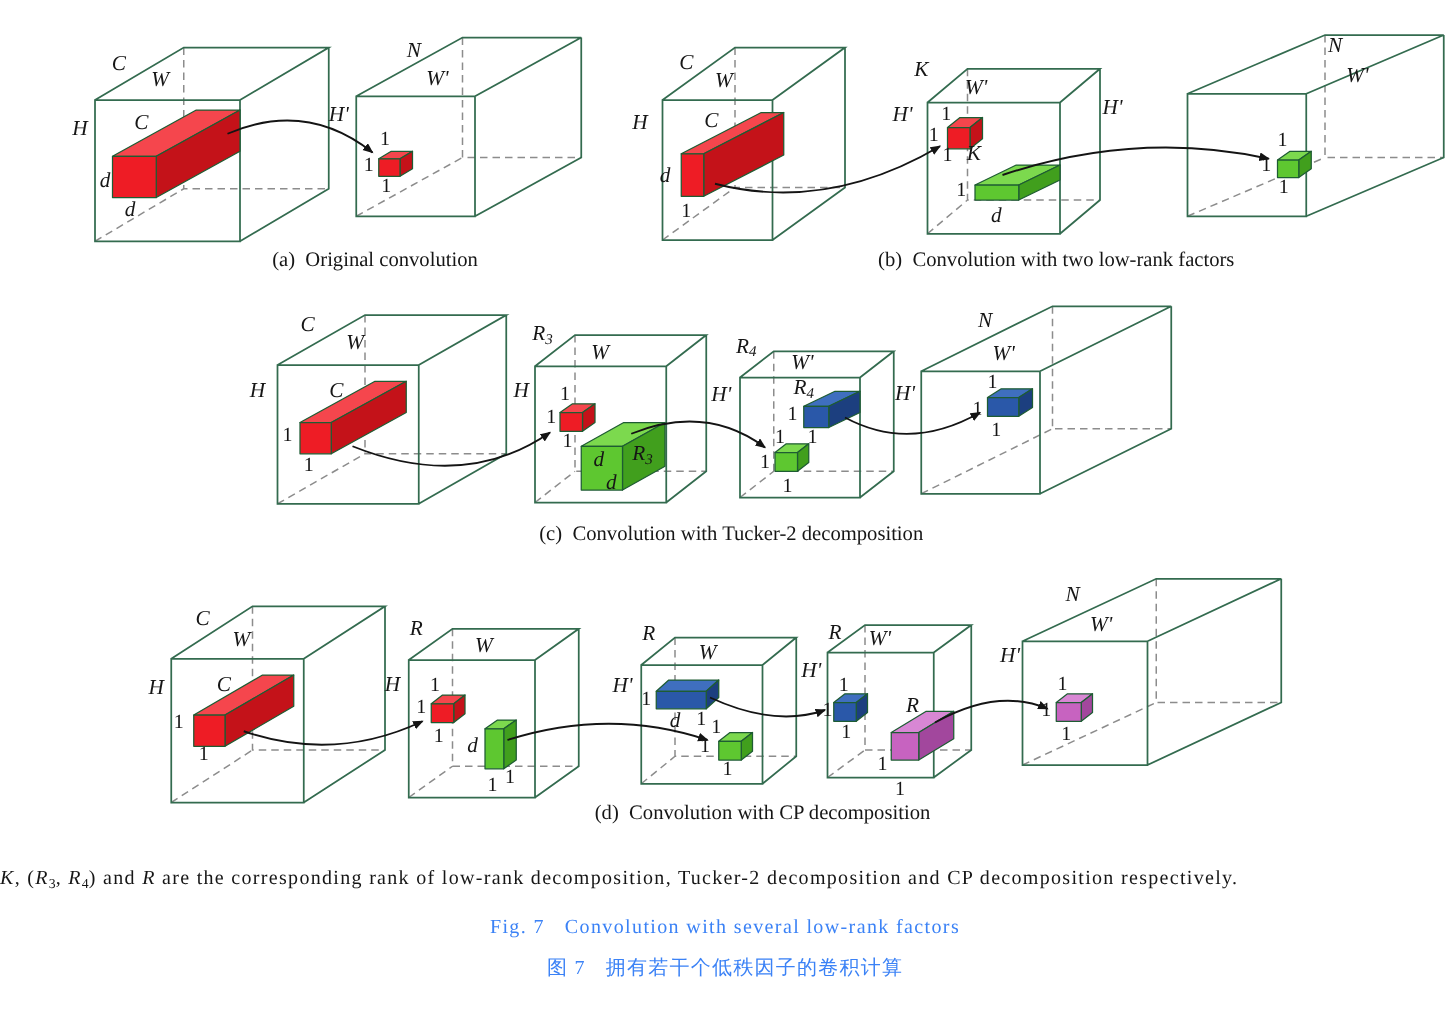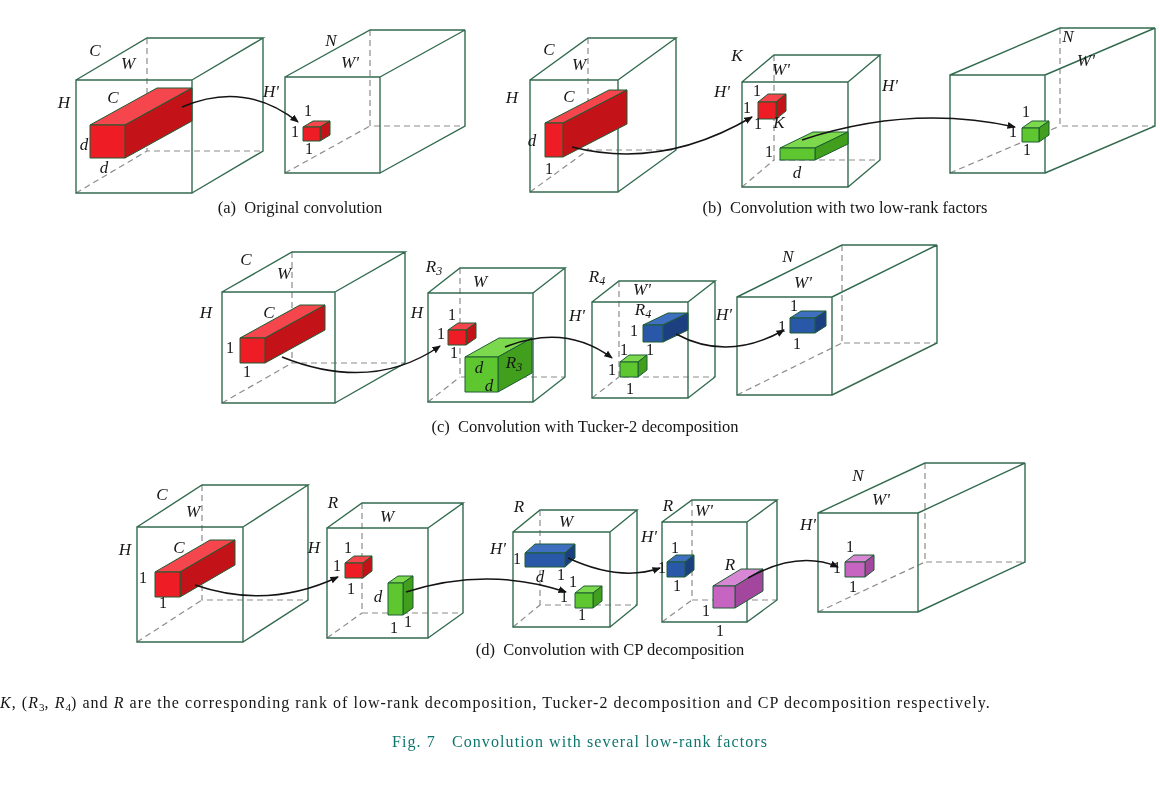--- a/index.html
+++ b/index.html
@@ -4,21 +4,21 @@
 <style>
   html,body{margin:0;padding:0;background:#ffffff;}
   .page{position:relative;width:1160px;height:808px;background:#ffffff;
         font-family:"Liberation Serif",serif;overflow:hidden;}
   .page svg{position:absolute;left:0;top:0;}
   svg text{font-family:"Liberation Serif",serif;}
   .note{position:absolute;left:0;top:694px;width:1156px;font-size:16px;
         letter-spacing:1.05px;color:#161616;white-space:nowrap;}
   .note .var{font-style:italic;}
   .note .sub{font-size:11px;vertical-align:-3px;letter-spacing:0;}
-  .figcap{position:absolute;left:0;width:100%;text-align:center;color:#0f766e;font-size:16px;}
+  .figcap{position:absolute;left:0;width:100%;text-align:center;color:#3b82f6;font-size:16px;}
   .figcap-en{top:733px;letter-spacing:1.1px;}
   .figcap-zh{top:764px;letter-spacing:1px;}
   .figcap .label{margin-right:16px;}
 </style>
 </head>
 <body>
 
 <div class="page">
   <svg id="fig" width="1160" height="690" viewBox="0 0 1160 690">
       <defs>
@@ -279,13 +279,16 @@
         <text x="610" y="655" text-anchor="middle" font-size="16.5" fill="#161616">(d)&nbsp;&nbsp;Convolution with CP decomposition</text>
       </g>
     </svg>
 
   <div class="note" id="note"><span class="var">K</span><span>, (</span><span class="var">R</span><span class="sub">3</span><span>, </span><span class="var">R</span><span class="sub">4</span><span>) and </span><span class="var">R</span><span> are the corresponding rank of low-rank decomposition, Tucker-2 decomposition and CP decomposition respectively.</span></div>
 
   <div class="figcap figcap-en">
     <span class="label">Fig. 7</span><span>Convolution with several low-rank factors</span>
   </div>
 
+  <div class="figcap figcap-zh">
+    <span class="label">图 7</span><span>拥有若干个低秩因子的卷积计算</span>
+  </div>
 </div>
 
 </body></html>

